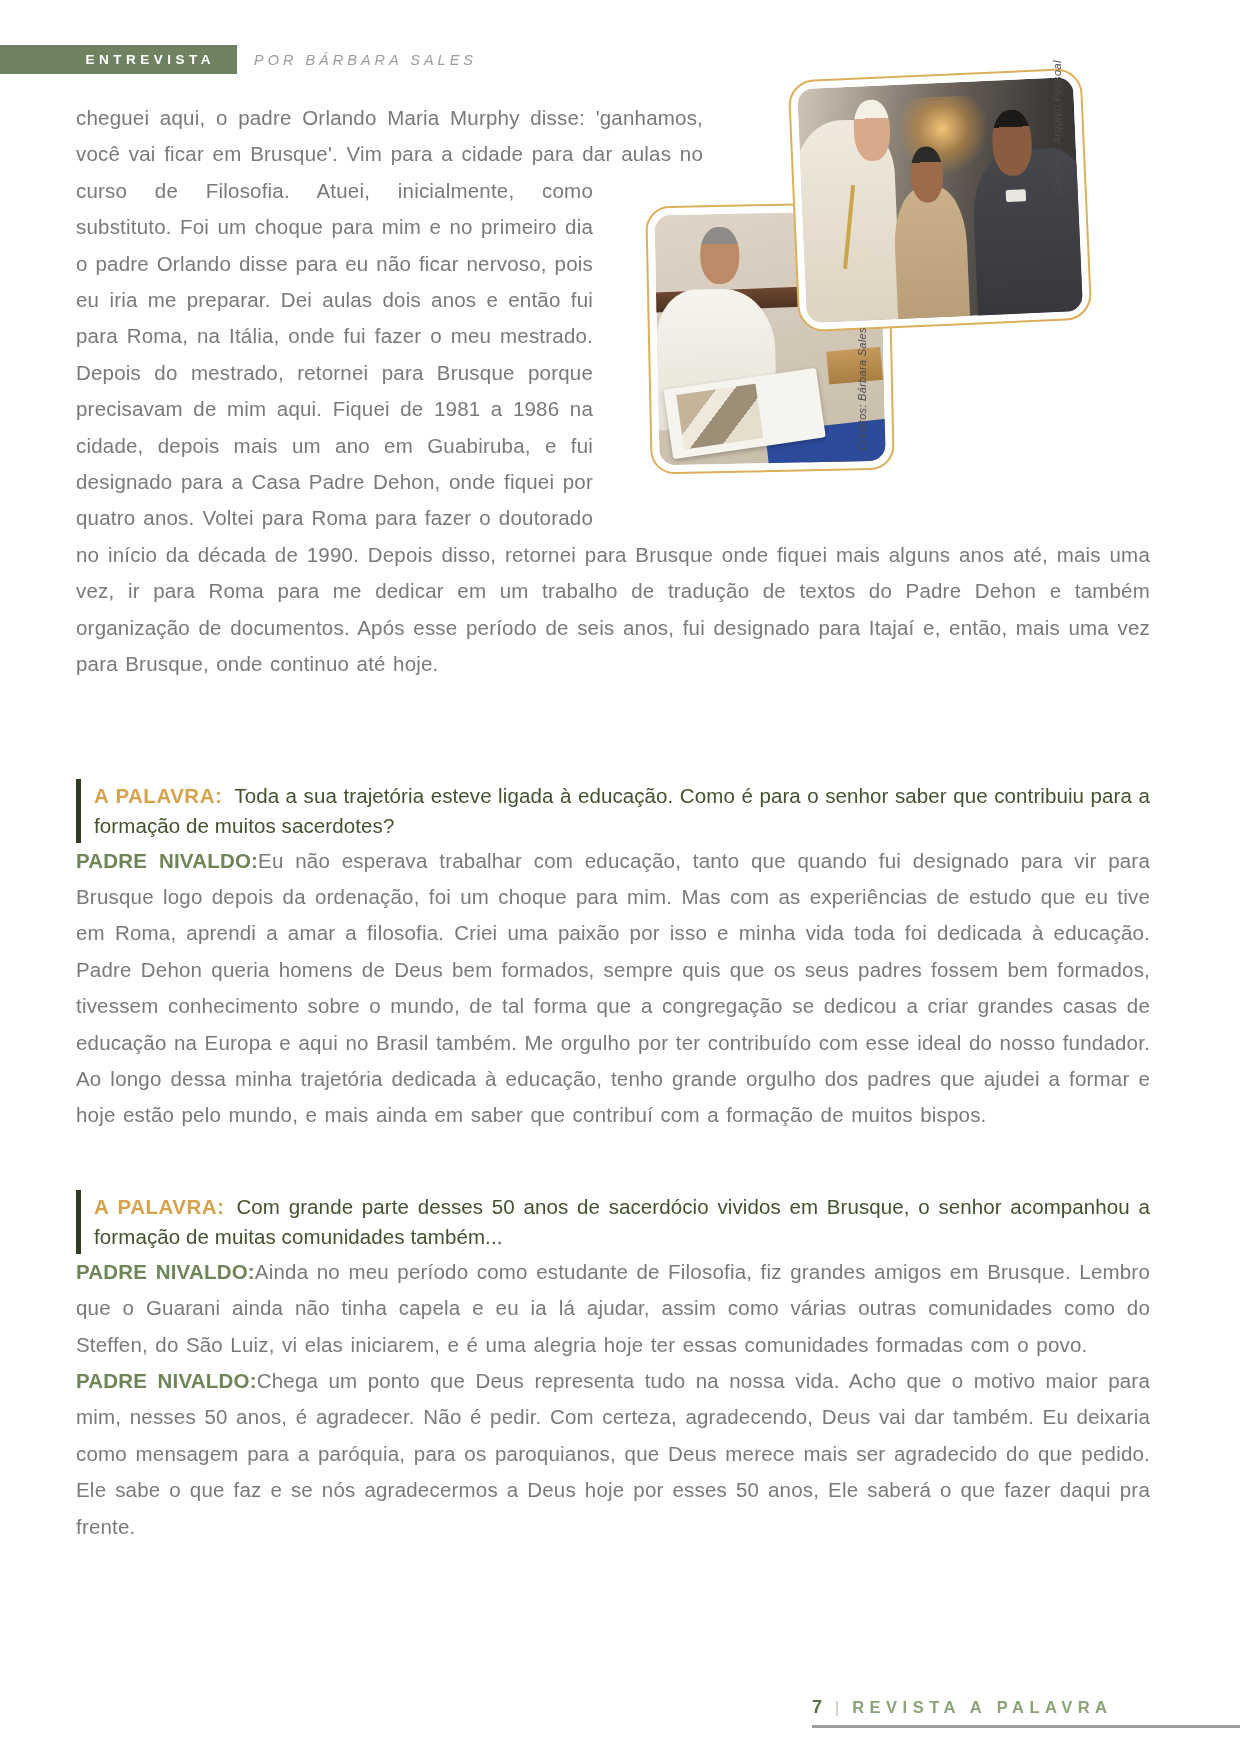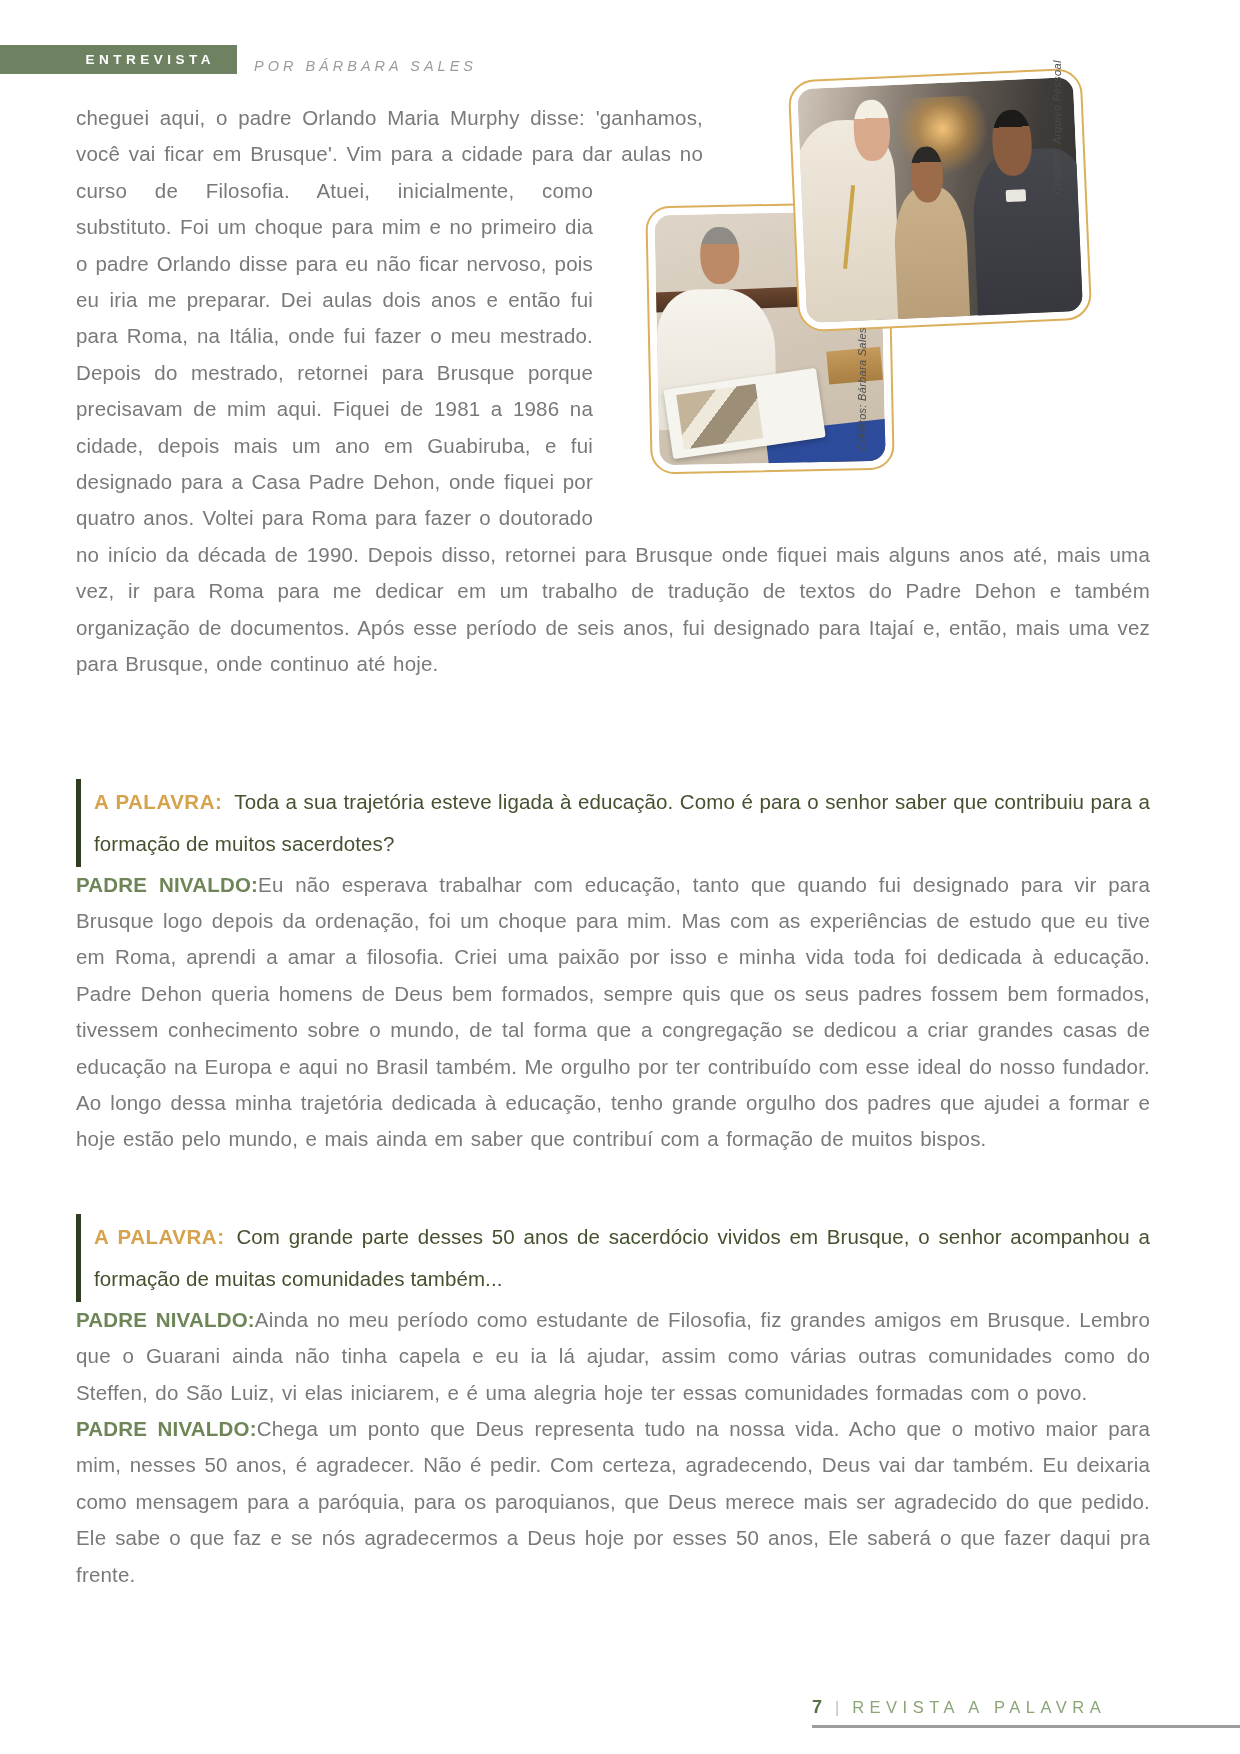--- a/index.html
+++ b/index.html
@@ -5,21 +5,21 @@
   html,body{margin:0;padding:0;}
   body{
     width:1240px;height:1754px;
     background:#ffffff;
     font-family:"Liberation Sans","DejaVu Sans",sans-serif;
     position:relative;overflow:hidden;
     color:#77797b;
   }
 
   
-  .topbar{position:absolute;left:0;top:45px;height:29px;display:flex;align-items:flex-end;}
+  .topbar{position:absolute;left:0;top:45px;height:29px;display:flex;align-items:center;}
   .badge{
     width:237px;height:29px;background:#6e8161;
     display:flex;align-items:center;justify-content:flex-end;
     padding-right:22px;box-sizing:border-box;
   }
   .badge span{
     color:#ffffff;font-size:13.5px;font-weight:bold;letter-spacing:4.5px;
   }
   .byline{
     margin-left:17px;font-style:italic;font-weight:400;
@@ -86,36 +86,36 @@
   .float-a{float:right;width:447px;height:74px;}
   .float-b{float:right;clear:right;width:557px;height:330px;}
   p.body-par{
     margin:0;text-align:justify;
     font-size:20.5px;line-height:36.4px;letter-spacing:.2px;word-spacing:1.5px;
     color:#77797b;
   }
 
   .q-block{
     border-left:5px solid #2f3e20;padding:2px 0 2px 13px;
-    text-align:justify;font-size:20.5px;line-height:42px;
+    text-align:justify;font-size:20.5px;line-height:30px;
     color:#44512f;letter-spacing:.1px;
   }
   .q-label{color:#d6a24c;font-weight:bold;margin-right:12px;letter-spacing:.5px;}
   .q1{margin-top:96px;}
   .q2{margin-top:56px;}
   .q3{margin-top:52px;}
   .a-block{margin-top:24px;}
   .a-label{color:#6e8657;font-weight:bold;margin-right:0;}
 
   
   .footer{position:absolute;left:812px;right:0;top:1697px;}
   .footer-row{display:flex;align-items:baseline;gap:13px;}
   .page-num{color:#54713f;font-weight:bold;font-size:18px;}
   .footer-sep{color:#b9c4ae;font-size:16px;}
-  .footer-mag{color:#8aa477;font-size:16.5px;letter-spacing:5.5px;}
+  .footer-mag{color:#8aa477;font-size:16.5px;letter-spacing:5.5px;font-weight:bold;}
   .footer-rule{height:2.5px;background:#9d9d9d;margin-top:7px;width:100%;}
 </style>
 </head>
 <body>
 
 <header class="topbar">
   <div class="badge">
     <span>ENTREVISTA</span>
   </div>
   <div class="byline">POR BÁRBARA SALES</div>

